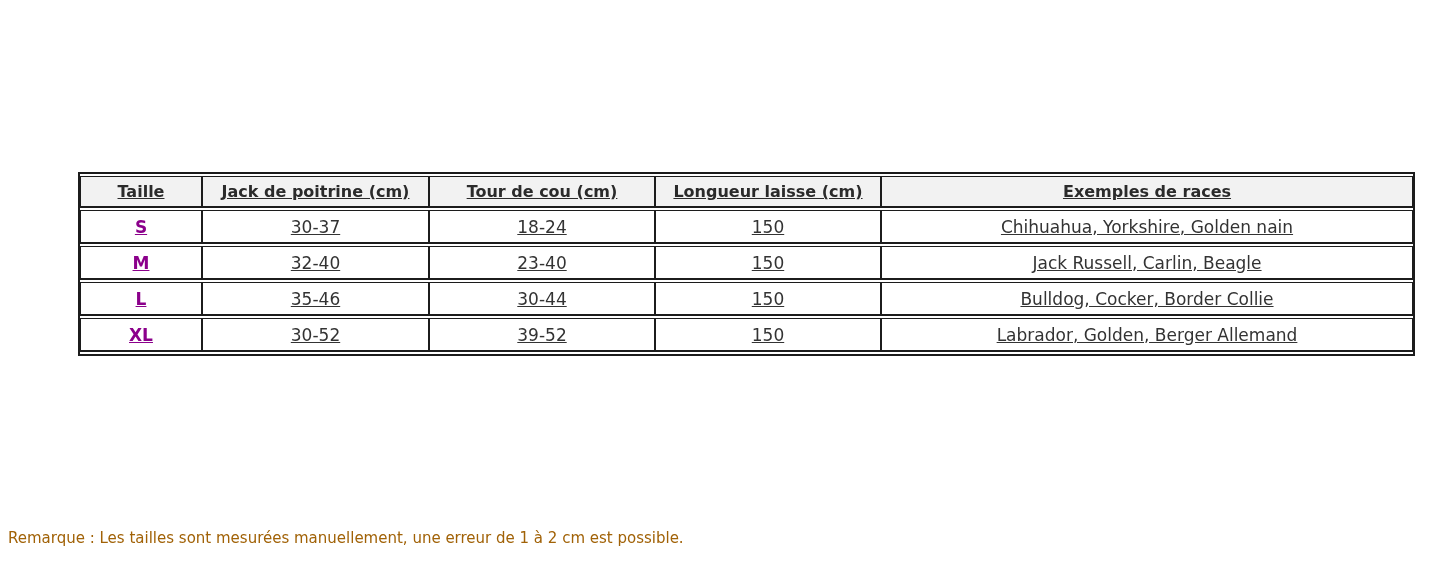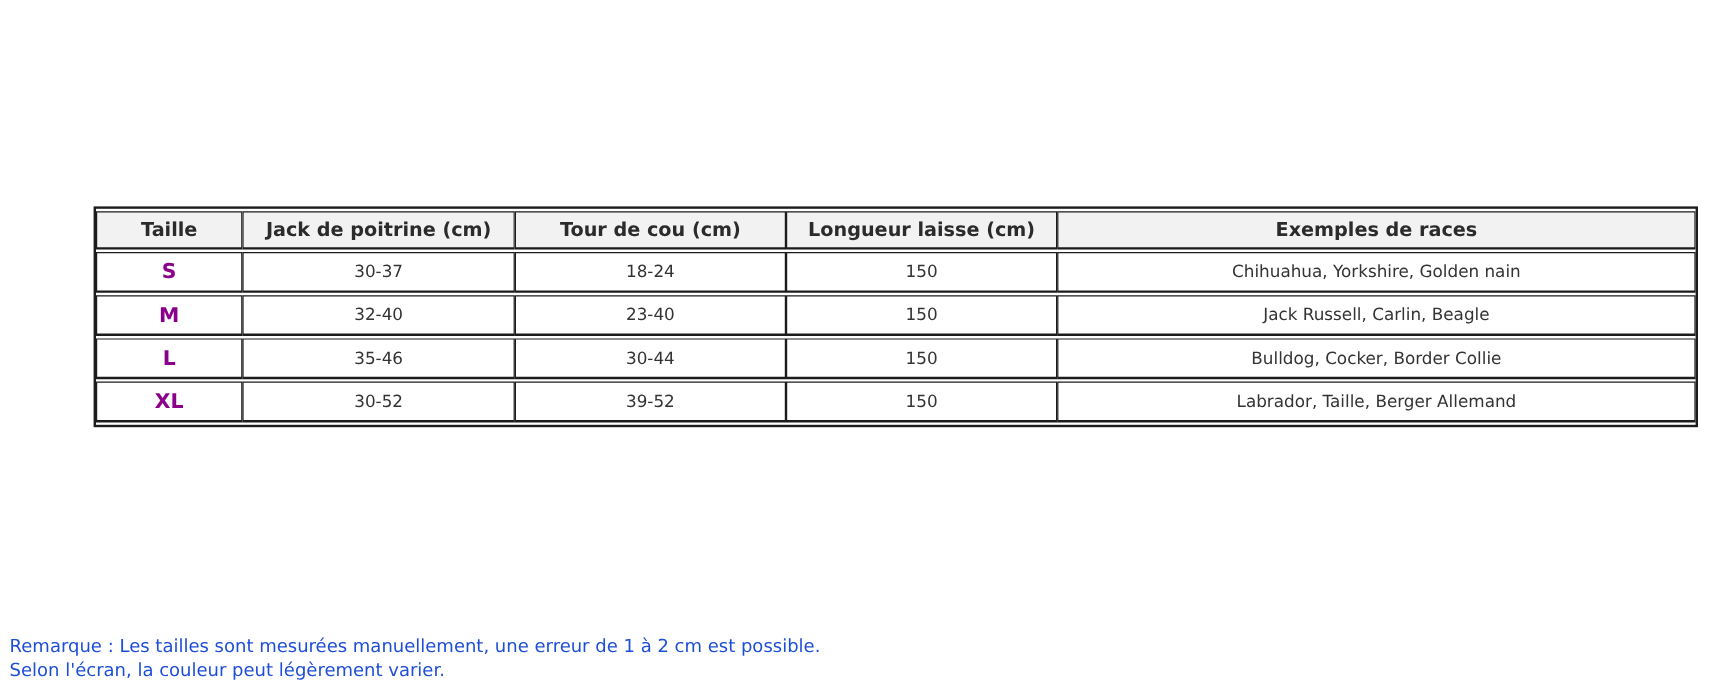--- a/index.html
+++ b/index.html
@@ -28,44 +28,45 @@
   }
   .size-table th,
   .size-table td{
     border:1px solid var(--border);
     border-bottom-width:2px;
     text-align:center;
     vertical-align:middle;
     padding:2px 8px;
     overflow:hidden;
     white-space:nowrap;
+    text-decoration:underline;
   }
   .size-table th{
     background:var(--header-bg);
     font-weight:bold;
     font-size:16px;
     height:25px;
     color:#2b2b2b;
   }
   .size-table td{
-    font-size:14px;
+    font-size:17px;
     height:27px;
     font-weight:normal;
   }
   .size-table td.size-cell{
     color:var(--size-accent);
     font-weight:bold;
     font-size:17px;
   }
   .note{
     position:absolute;
     left:8px;top:528px;
     font-size:15px;
     line-height:20px;
-    color:#1d4ed8;
+    color:#a16207;
   }
 </style>
 </head>
 <body>
 
 <table class="size-table">
   <colgroup>
     <col style="width:122px">
     <col style="width:227px">
     <col style="width:226px">
@@ -101,21 +102,20 @@
       <td>35-46</td>
       <td>30-44</td>
       <td>150</td>
       <td>Bulldog, Cocker, Border Collie</td>
     </tr>
     <tr>
       <td class="size-cell">XL</td>
       <td>30-52</td>
       <td>39-52</td>
       <td>150</td>
-      <td>Labrador, Taille, Berger Allemand</td>
+      <td>Labrador, Golden, Berger Allemand</td>
     </tr>
   </tbody>
 </table>
 
 <div class="note">
   <div>Remarque : Les tailles sont mesurées manuellement, une erreur de 1 à 2 cm est possible.</div>
-  <div>Selon l'écran, la couleur peut légèrement varier.</div>
 </div>
 
 </body></html>

